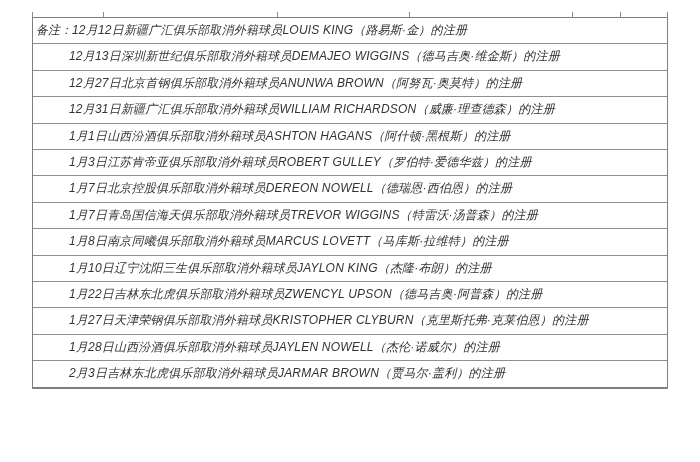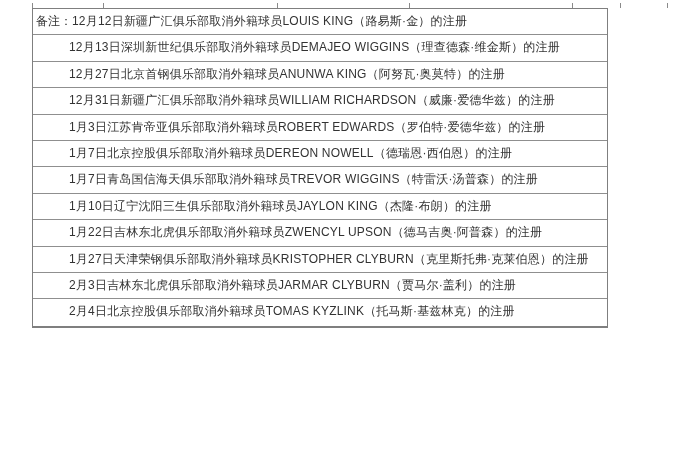--- a/index.html
+++ b/index.html
@@ -11,22 +11,23 @@
     width: 700px;
     height: 462px;
     position: relative;
     overflow: hidden;
     font-family: "Liberation Sans", "DejaVu Sans", sans-serif;
     color: #333333;
   }
   .table-fragment {
     position: absolute;
     left: 32px;
-    top: 3px;
-    width: 576px;
+    top: 12px;
+    width: 636px;
+    font-style: italic;
   }
   
   .top-stub {
     position: relative;
     height: 5px;
   }
   .tick {
     position: absolute;
     top: 0;
     width: 1px;
@@ -74,26 +75,28 @@
     <div class="tick" style="left:377px"></div>
     <div class="tick" style="left:540px"></div>
     <div class="tick" style="left:588px"></div>
     <div class="tick" style="left:635px"></div>
   </div>
 
   <div class="rows">
     <div class="row remark-row">
       <span class="remark-label">备注：</span><span class="row-text">12月12日新疆广汇俱乐部取消外籍球员LOUIS KING（路易斯·金）的注册</span>
     </div>
-    <div class="row"><span class="row-text">12月13日深圳新世纪俱乐部取消外籍球员DEMAJEO WIGGINS（理查德森·维金斯）的注册</span></div>
-    <div class="row"><span class="row-text">12月27日北京首钢俱乐部取消外籍球员ANUNWA KING（阿努瓦·奥莫特）的注册</span></div>
-    <div class="row"><span class="row-text">12月31日新疆广汇俱乐部取消外籍球员WILLIAM RICHARDSON（威廉·爱德华兹）的注册</span></div>
-    <div class="row"><span class="row-text">1月3日江苏肯帝亚俱乐部取消外籍球员ROBERT EDWARDS（罗伯特·爱德华兹）的注册</span></div>
+    <div class="row"><span class="row-text">12月13日深圳新世纪俱乐部取消外籍球员DEMAJEO WIGGINS（德马吉奥·维金斯）的注册</span></div>
+    <div class="row"><span class="row-text">12月27日北京首钢俱乐部取消外籍球员ANUNWA BROWN（阿努瓦·奥莫特）的注册</span></div>
+    <div class="row"><span class="row-text">12月31日新疆广汇俱乐部取消外籍球员WILLIAM RICHARDSON（威廉·理查德森）的注册</span></div>
+    <div class="row"><span class="row-text">1月1日山西汾酒俱乐部取消外籍球员ASHTON HAGANS（阿什顿·黑根斯）的注册</span></div>
+    <div class="row"><span class="row-text">1月3日江苏肯帝亚俱乐部取消外籍球员ROBERT GULLEY（罗伯特·爱德华兹）的注册</span></div>
     <div class="row"><span class="row-text">1月7日北京控股俱乐部取消外籍球员DEREON NOWELL（德瑞恩·西伯恩）的注册</span></div>
     <div class="row"><span class="row-text">1月7日青岛国信海天俱乐部取消外籍球员TREVOR WIGGINS（特雷沃·汤普森）的注册</span></div>
+    <div class="row"><span class="row-text">1月8日南京同曦俱乐部取消外籍球员MARCUS LOVETT（马库斯·拉维特）的注册</span></div>
     <div class="row"><span class="row-text">1月10日辽宁沈阳三生俱乐部取消外籍球员JAYLON KING（杰隆·布朗）的注册</span></div>
     <div class="row"><span class="row-text">1月22日吉林东北虎俱乐部取消外籍球员ZWENCYL UPSON（德马吉奥·阿普森）的注册</span></div>
     <div class="row"><span class="row-text">1月27日天津荣钢俱乐部取消外籍球员KRISTOPHER CLYBURN（克里斯托弗·克莱伯恩）的注册</span></div>
-    <div class="row"><span class="row-text">2月3日吉林东北虎俱乐部取消外籍球员JARMAR CLYBURN（贾马尔·盖利）的注册</span></div>
-    <div class="row"><span class="row-text">2月4日北京控股俱乐部取消外籍球员TOMAS KYZLINK（托马斯·基兹林克）的注册</span></div>
+    <div class="row"><span class="row-text">1月28日山西汾酒俱乐部取消外籍球员JAYLEN NOWELL（杰伦·诺威尔）的注册</span></div>
+    <div class="row"><span class="row-text">2月3日吉林东北虎俱乐部取消外籍球员JARMAR BROWN（贾马尔·盖利）的注册</span></div>
   </div>
 
 </div>
 
 </body></html>

